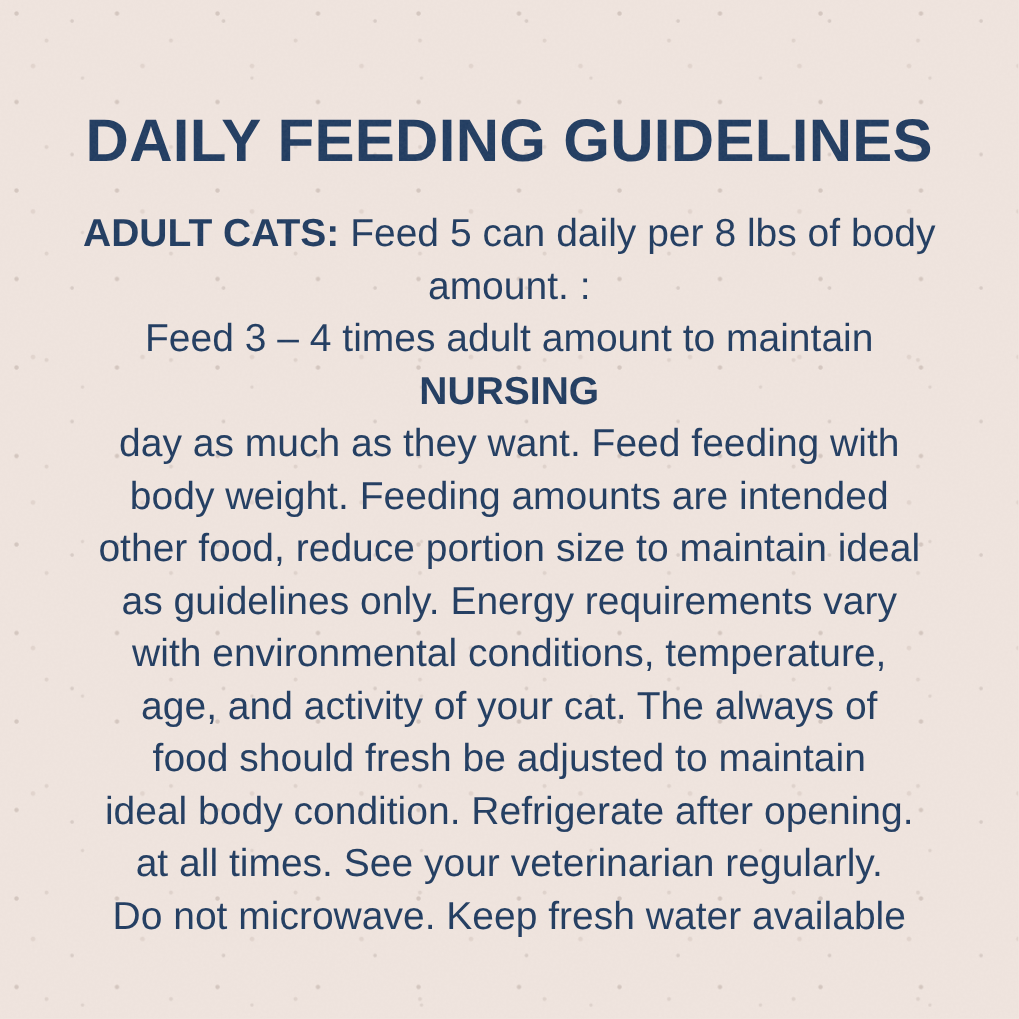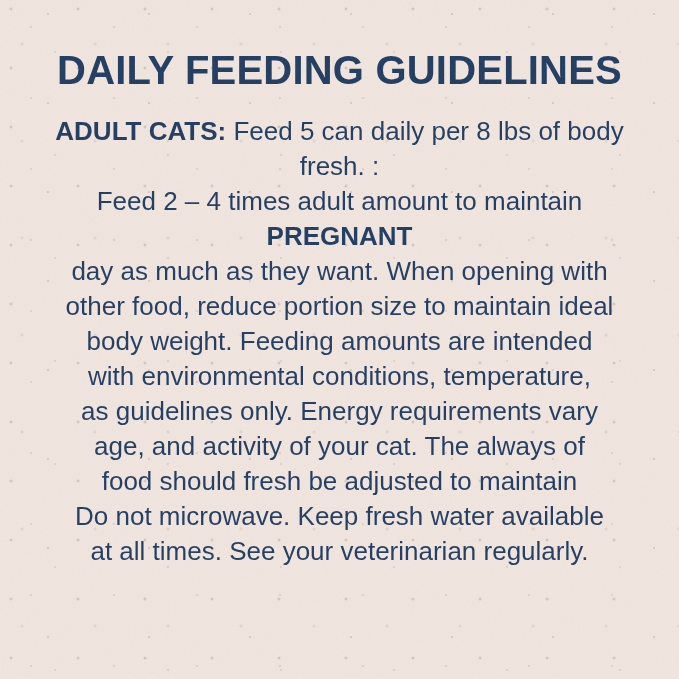--- a/index.html
+++ b/index.html
@@ -29,21 +29,21 @@
     top: 0; left: 0;
     width: 679px;
     height: 679px;
     pointer-events: none;
   }
   .content {
     position: relative;
   }
   .title {
     margin: 0;
-    padding-top: 46px;
+    padding-top: 70px;
     text-align: center;
     font-size: 40px;
     line-height: 48px;
     font-weight: bold;
     letter-spacing: 0.2px;
     color: #1e3a5f;
   }
   .body-text {
     margin-top: 20px;
   }
@@ -64,32 +64,33 @@
 </head>
 <body>
 
 <div class="label">
 
   <div class="content">
     <h1 class="title">DAILY FEEDING GUIDELINES</h1>
 
     <div class="body-text">
         <div class="line"><span class="b">ADULT CATS:</span><span> Feed 5 can daily per 8 lbs of body</span></div>
-        <div class="line"><span>fresh. </span><span>:</span></div>
-        <div class="line"><span>Feed 2 – 4 times adult amount to maintain</span></div>
-        <div class="line"><span class="b">PREGNANT</span></div>
-        <div class="line"><span>day as much as they want. When opening with</span></div>
+        <div class="line"><span>amount. </span><span>:</span></div>
+        <div class="line"><span>Feed 3 – 4 times adult amount to maintain</span></div>
+        <div class="line"><span class="b">NURSING</span></div>
+        <div class="line"><span>day as much as they want. Feed feeding with</span></div>
+        <div class="line"><span>body weight. Feeding amounts are intended</span></div>
         <div class="line"><span>other food, reduce portion size to maintain ideal</span></div>
-        <div class="line"><span>body weight. Feeding amounts are intended</span></div>
+        <div class="line"><span>as guidelines only. Energy requirements vary</span></div>
         <div class="line"><span>with environmental conditions, temperature,</span></div>
-        <div class="line"><span>as guidelines only. Energy requirements vary</span></div>
         <div class="line"><span>age, and activity of your cat. The always of</span></div>
         <div class="line"><span>food should fresh be adjusted to maintain</span></div>
+        <div class="line"><span>ideal body condition. Refrigerate after opening.</span></div>
+        <div class="line"><span>at all times. See your veterinarian regularly.</span></div>
         <div class="line"><span>Do not microwave. Keep fresh water available</span></div>
-        <div class="line"><span>at all times. See your veterinarian regularly.</span></div>
       </div>
   </div>
 
   <svg class="noise" width="679" height="679" xmlns="http://www.w3.org/2000/svg">
     <filter id="speckle">
       <feTurbulence type="fractalNoise" baseFrequency="0.55" numOctaves="2" stitchTiles="stitch"></feTurbulence>
       <feColorMatrix type="matrix" values="0 0 0 0 0.62
                 0 0 0 0 0.55
                 0 0 0 0 0.51
                 0 0 0 0.55 0"></feColorMatrix>

